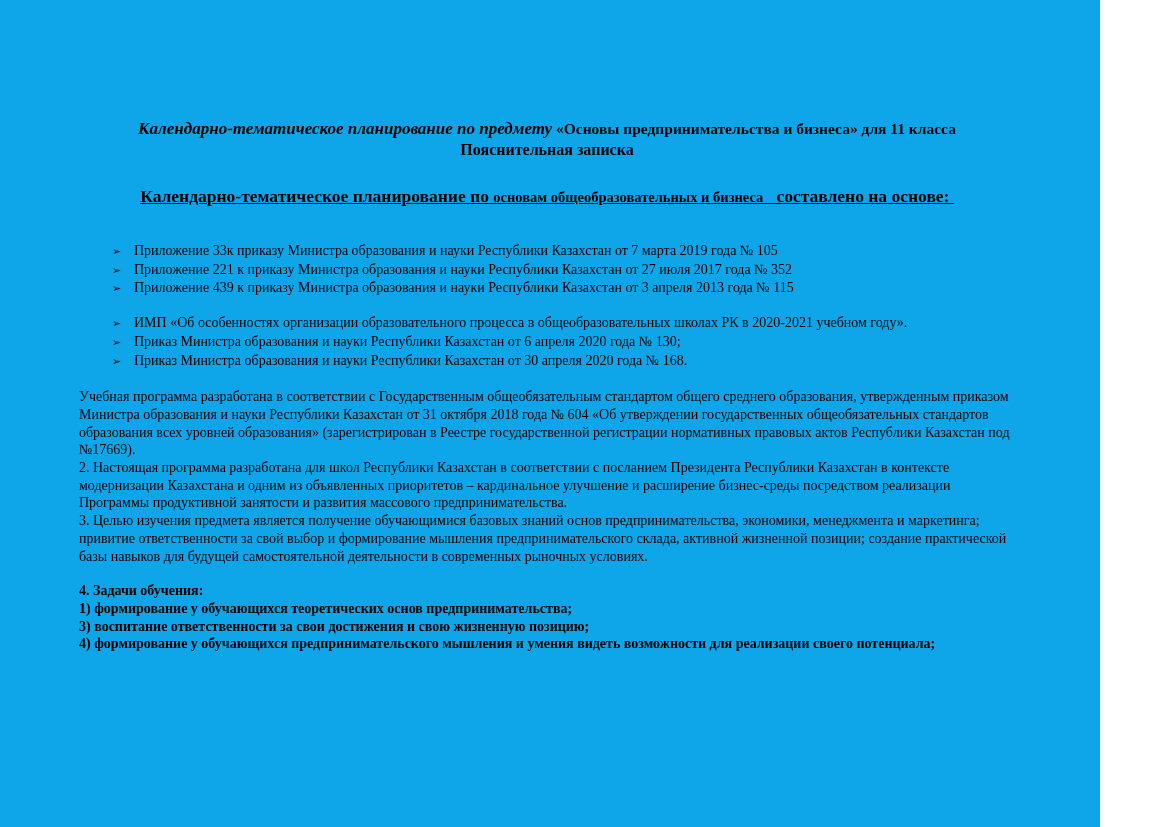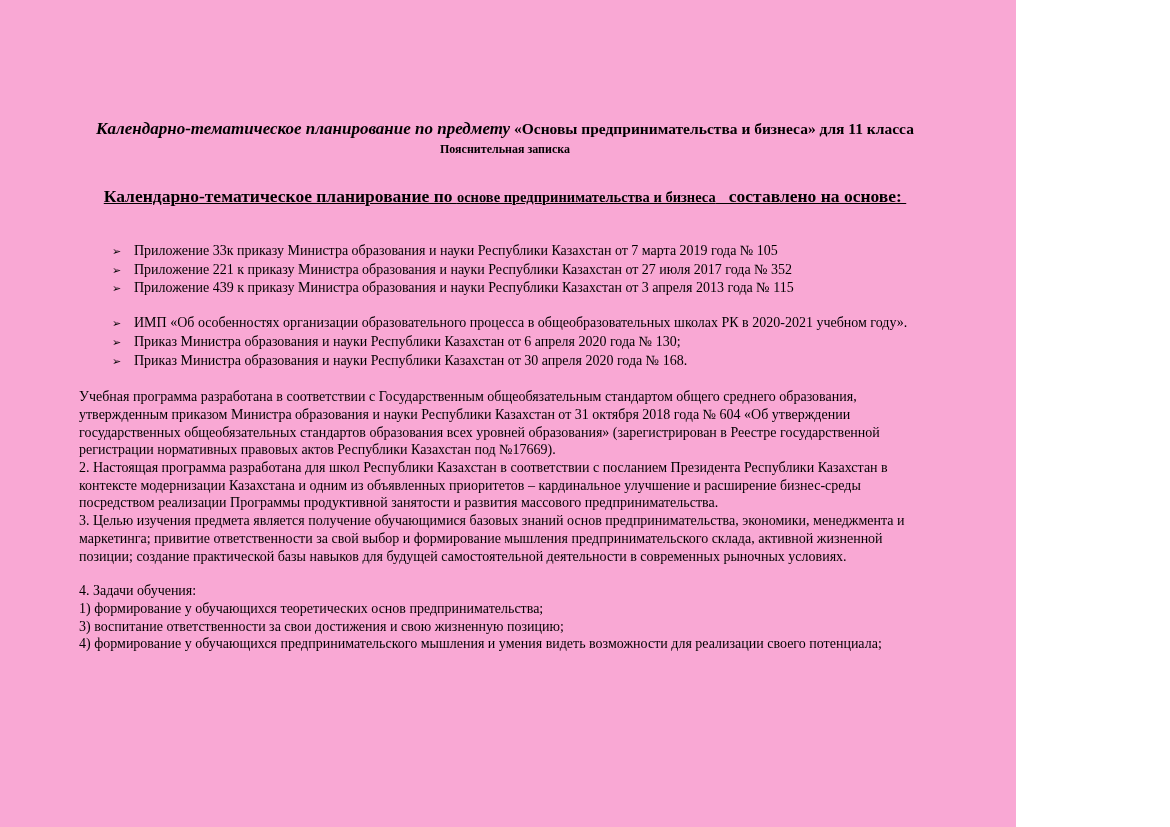--- a/index.html
+++ b/index.html
@@ -2,23 +2,23 @@
 <html><head>
 <meta charset="utf-8">
 <style>
   html, body {
     margin: 0;
     padding: 0;
     background: #ffffff;
   }
   .page {
     position: relative;
-    width: 1016px;
+    width: 1100px;
     height: 827px;
-    background: #f9a8d4;
+    background: #0ea5e9;
     color: #000000;
     font-family: "Liberation Serif", "DejaVu Serif", serif;
     font-size: 14px;
     line-height: 17.7px;
     overflow: hidden;
     box-sizing: border-box;
     padding: 118px 85px 0 79px;
   }
   .title-line {
     text-align: center;
@@ -27,21 +27,21 @@
     line-height: 21px;
     white-space: nowrap;
   }
   .title-italic {
     font-style: italic;
     font-size: 17px;
   }
   .subtitle {
     text-align: center;
     font-weight: bold;
-    font-size: 12px;
+    font-size: 16px;
     line-height: 21px;
   }
   .section-heading {
     margin-top: 25px;
     text-align: center;
     font-weight: bold;
     text-decoration: underline;
     line-height: 22px;
     white-space: nowrap;
   }
@@ -78,35 +78,36 @@
   }
   .body-paragraph {
     margin: 0;
   }
   .body-paragraph.first { margin-top: 18px; }
   .tasks-block {
     margin-top: 17px;
   }
   .task-line {
     line-height: 17.7px;
+    font-weight: bold;
   }
 </style>
 </head>
 <body>
 
 <div class="page">
 
   <div class="title-line">
     <span class="title-italic">Календарно-тематическое планирование по предмету</span><span> «Основы предпринимательства и бизнеса» для 11 класса</span>
   </div>
 
   <div class="subtitle">Пояснительная записка</div>
 
   <div class="section-heading">
-    <span class="big">Календарно-тематическое планирование по </span><span class="small">основе предпринимательства и бизнеса</span><span class="big">   составлено на основе: </span>
+    <span class="big">Календарно-тематическое планирование по </span><span class="small">основам общеобразовательных и бизнеса</span><span class="big">   составлено на основе: </span>
   </div>
 
   <ul class="bullet-list first">
     <li class="bullet-item">
       <span class="bullet-glyph">➢</span>
       <span class="bullet-text">Приложение 33к приказу Министра образования и науки Республики Казахстан от 7 марта 2019 года № 105</span>
     </li>
     <li class="bullet-item">
       <span class="bullet-glyph">➢</span>
       <span class="bullet-text">Приложение 221 к приказу Министра образования и науки Республики Казахстан от 27 июля 2017 года № 352</span>

